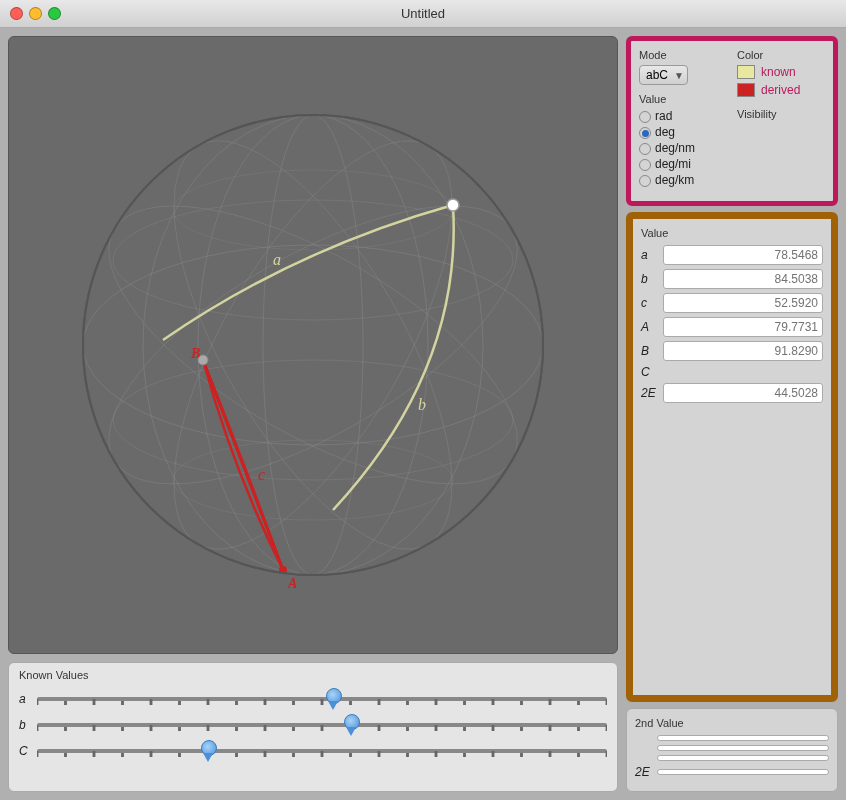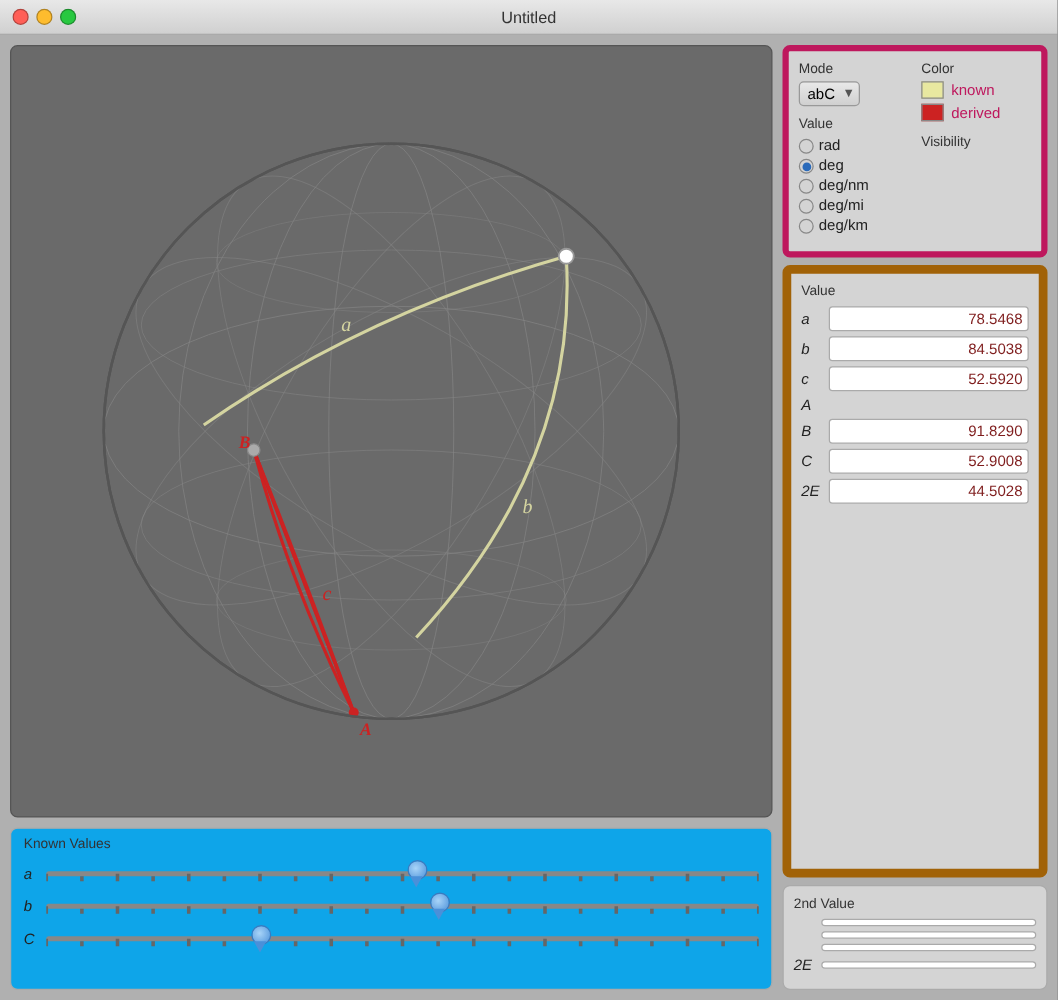--- a/index.html
+++ b/index.html
@@ -62,21 +62,21 @@
       overflow: hidden;
     }
     .sphere-container {
       width: 100%;
       height: 100%;
       display: flex;
       align-items: center;
       justify-content: center;
     }
     .known-values-panel {
-      background: #0ea5e9;
+      background: #e5e5e5;
       border: 1px solid #aaa;
       border-radius: 6px;
       padding: 6px 10px 10px 10px;
       min-height: 130px;
     }
     .known-values-title {
       font-size: 11px;
       color: #333;
       margin-bottom: 8px;
       font-weight: 500;
@@ -285,21 +285,21 @@
       font-style: italic;
     }
     .value-field {
       flex: 1;
       background: white;
       border: 1px solid #aaa;
       border-radius: 3px;
       padding: 2px 4px;
       font-size: 12px;
       text-align: right;
-      color: #7f1d1d;
+      color: #737373;
     }
     .second-value-section {
       background: #d4d4d4;
       border: 1px solid #aaa;
       border-radius: 6px;
       padding: 8px;
     }
     .second-value-title {
       font-size: 11px;
       color: #333;
@@ -561,28 +561,28 @@
       <div class="value-row">
         <span class="value-key">b</span>
         <div class="value-field">84.5038</div>
       </div>
       <div class="value-row">
         <span class="value-key">c</span>
         <div class="value-field">52.5920</div>
       </div>
       <div class="value-row">
         <span class="value-key">A</span>
+        <div class="value-field">79.7731</div>
       </div>
       <div class="value-row">
         <span class="value-key">B</span>
         <div class="value-field">91.8290</div>
       </div>
       <div class="value-row">
         <span class="value-key">C</span>
-        <div class="value-field">52.9008</div>
       </div>
       <div class="value-row">
         <span class="value-key">2E</span>
         <div class="value-field">44.5028</div>
       </div>
     </div>
 
     <div class="second-value-section">
       <div class="second-value-title">2nd Value</div>
 

